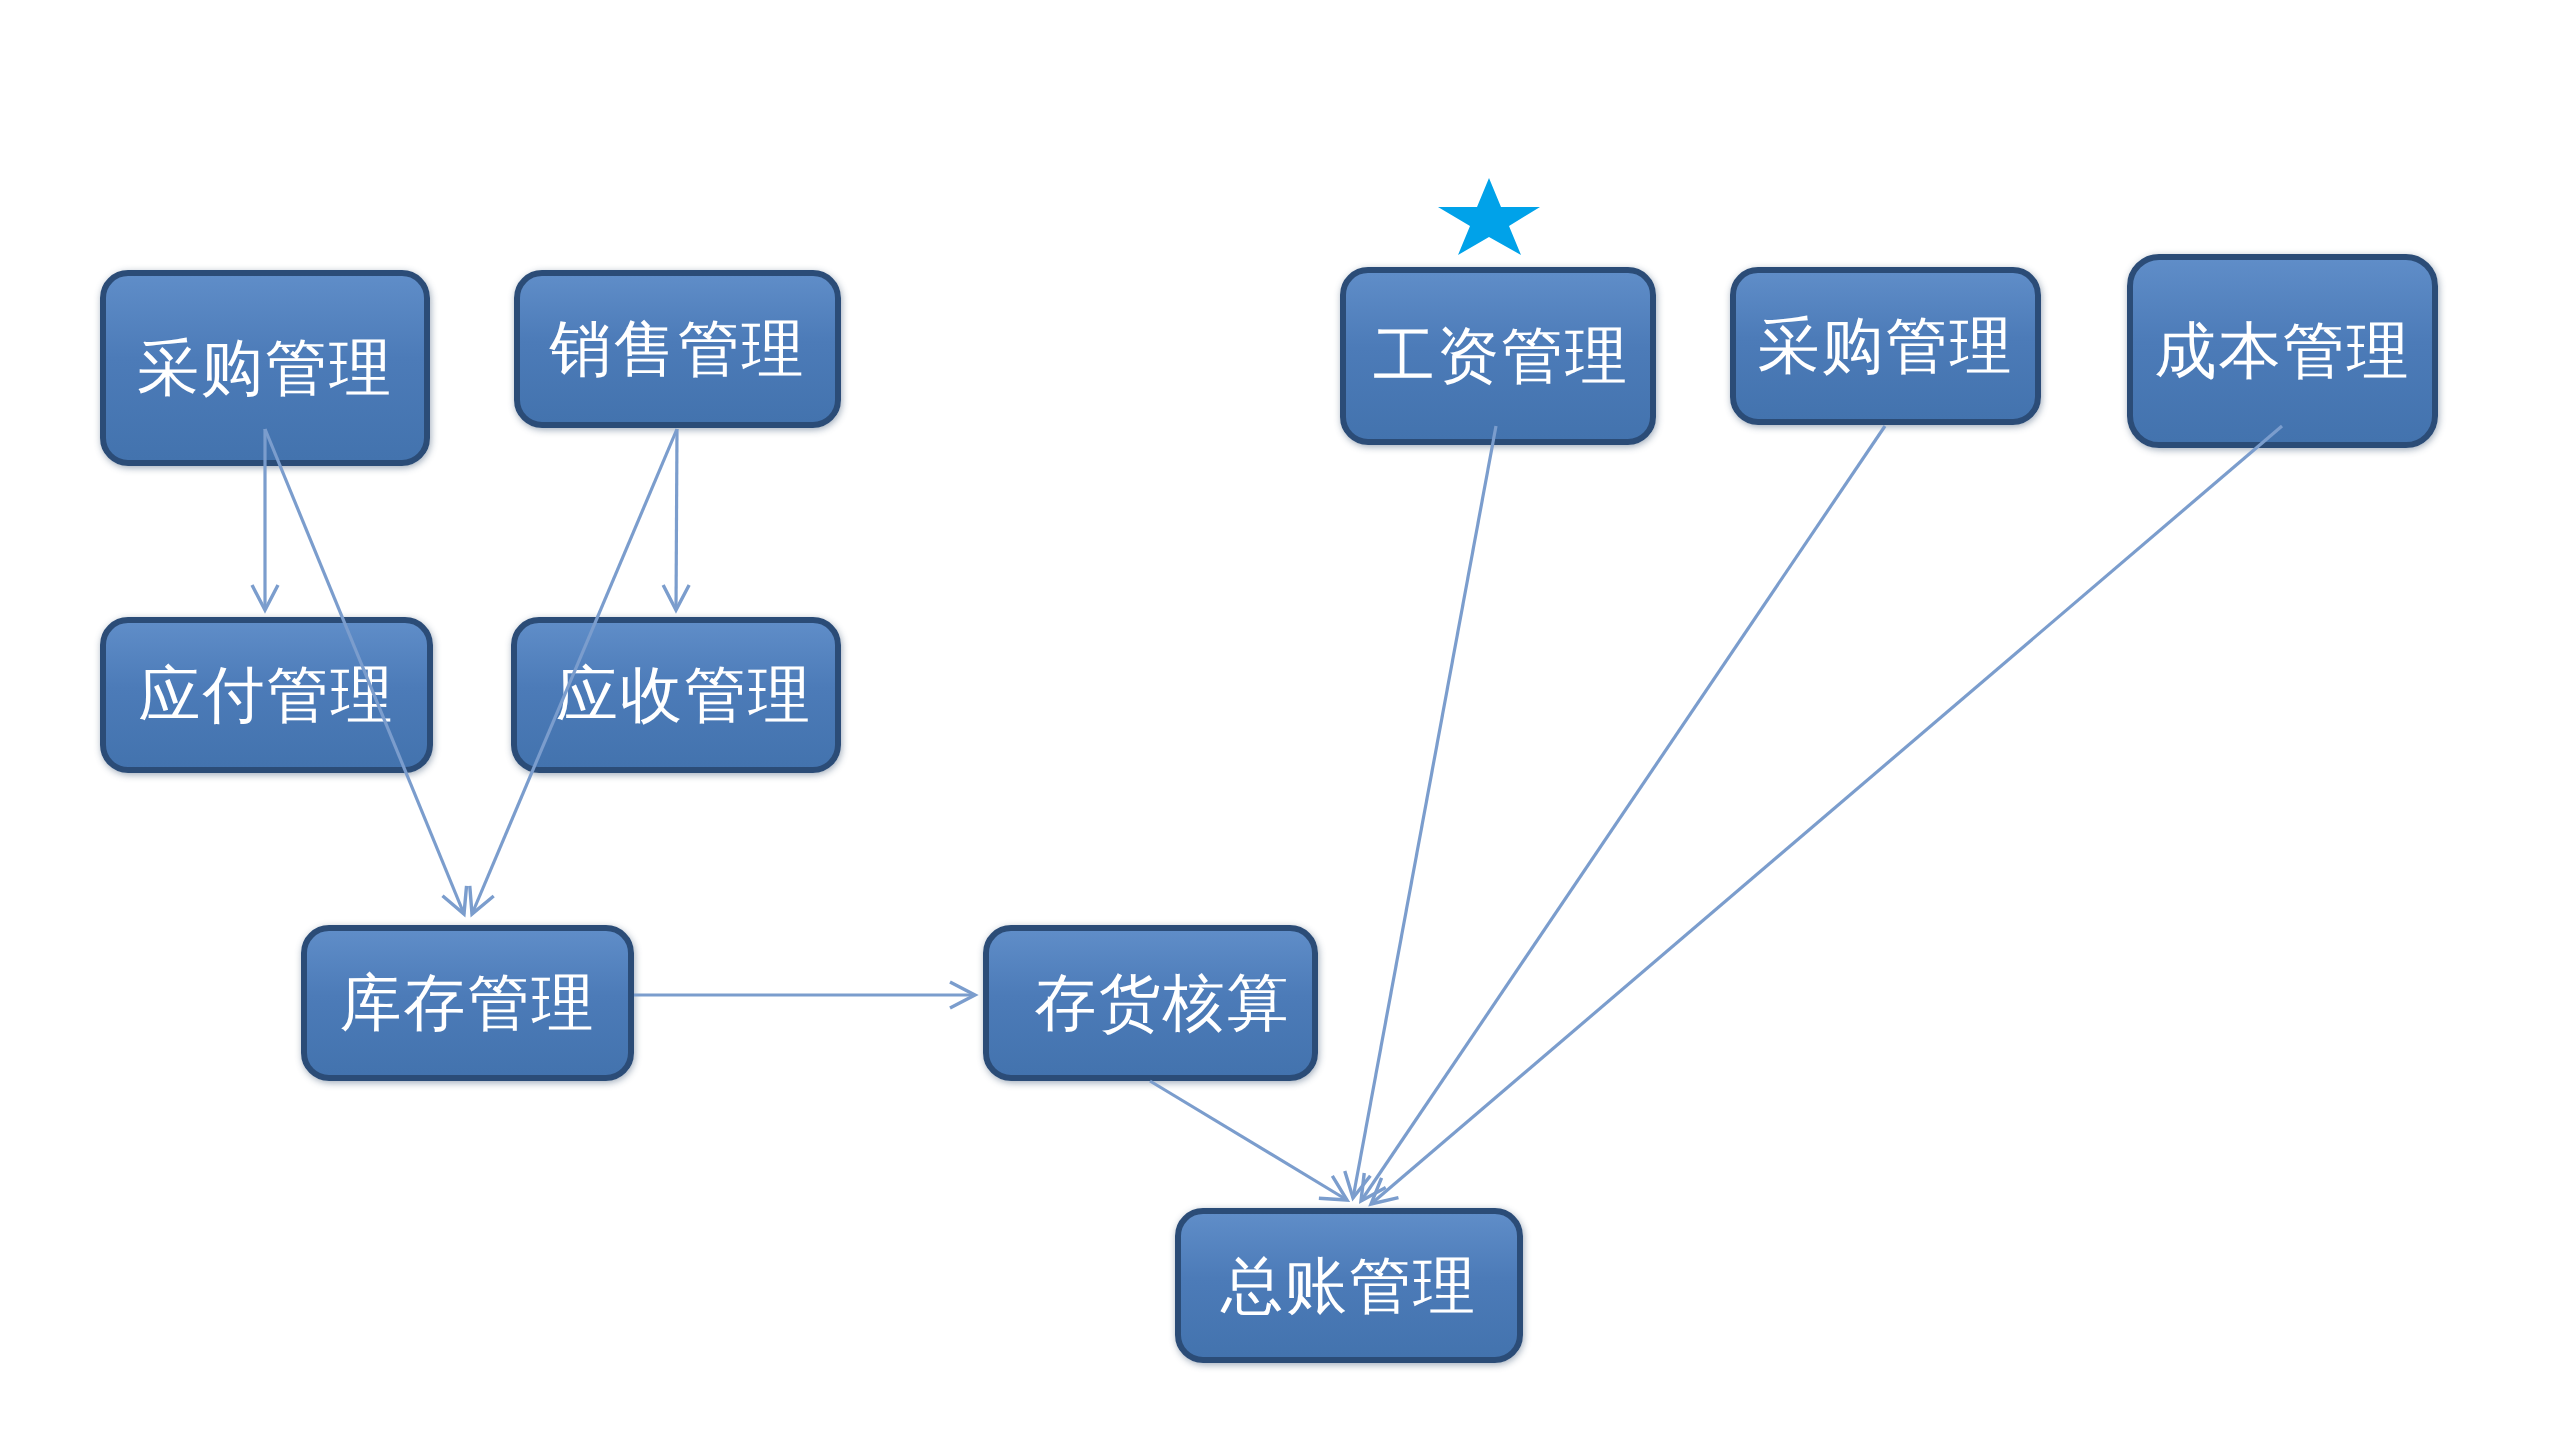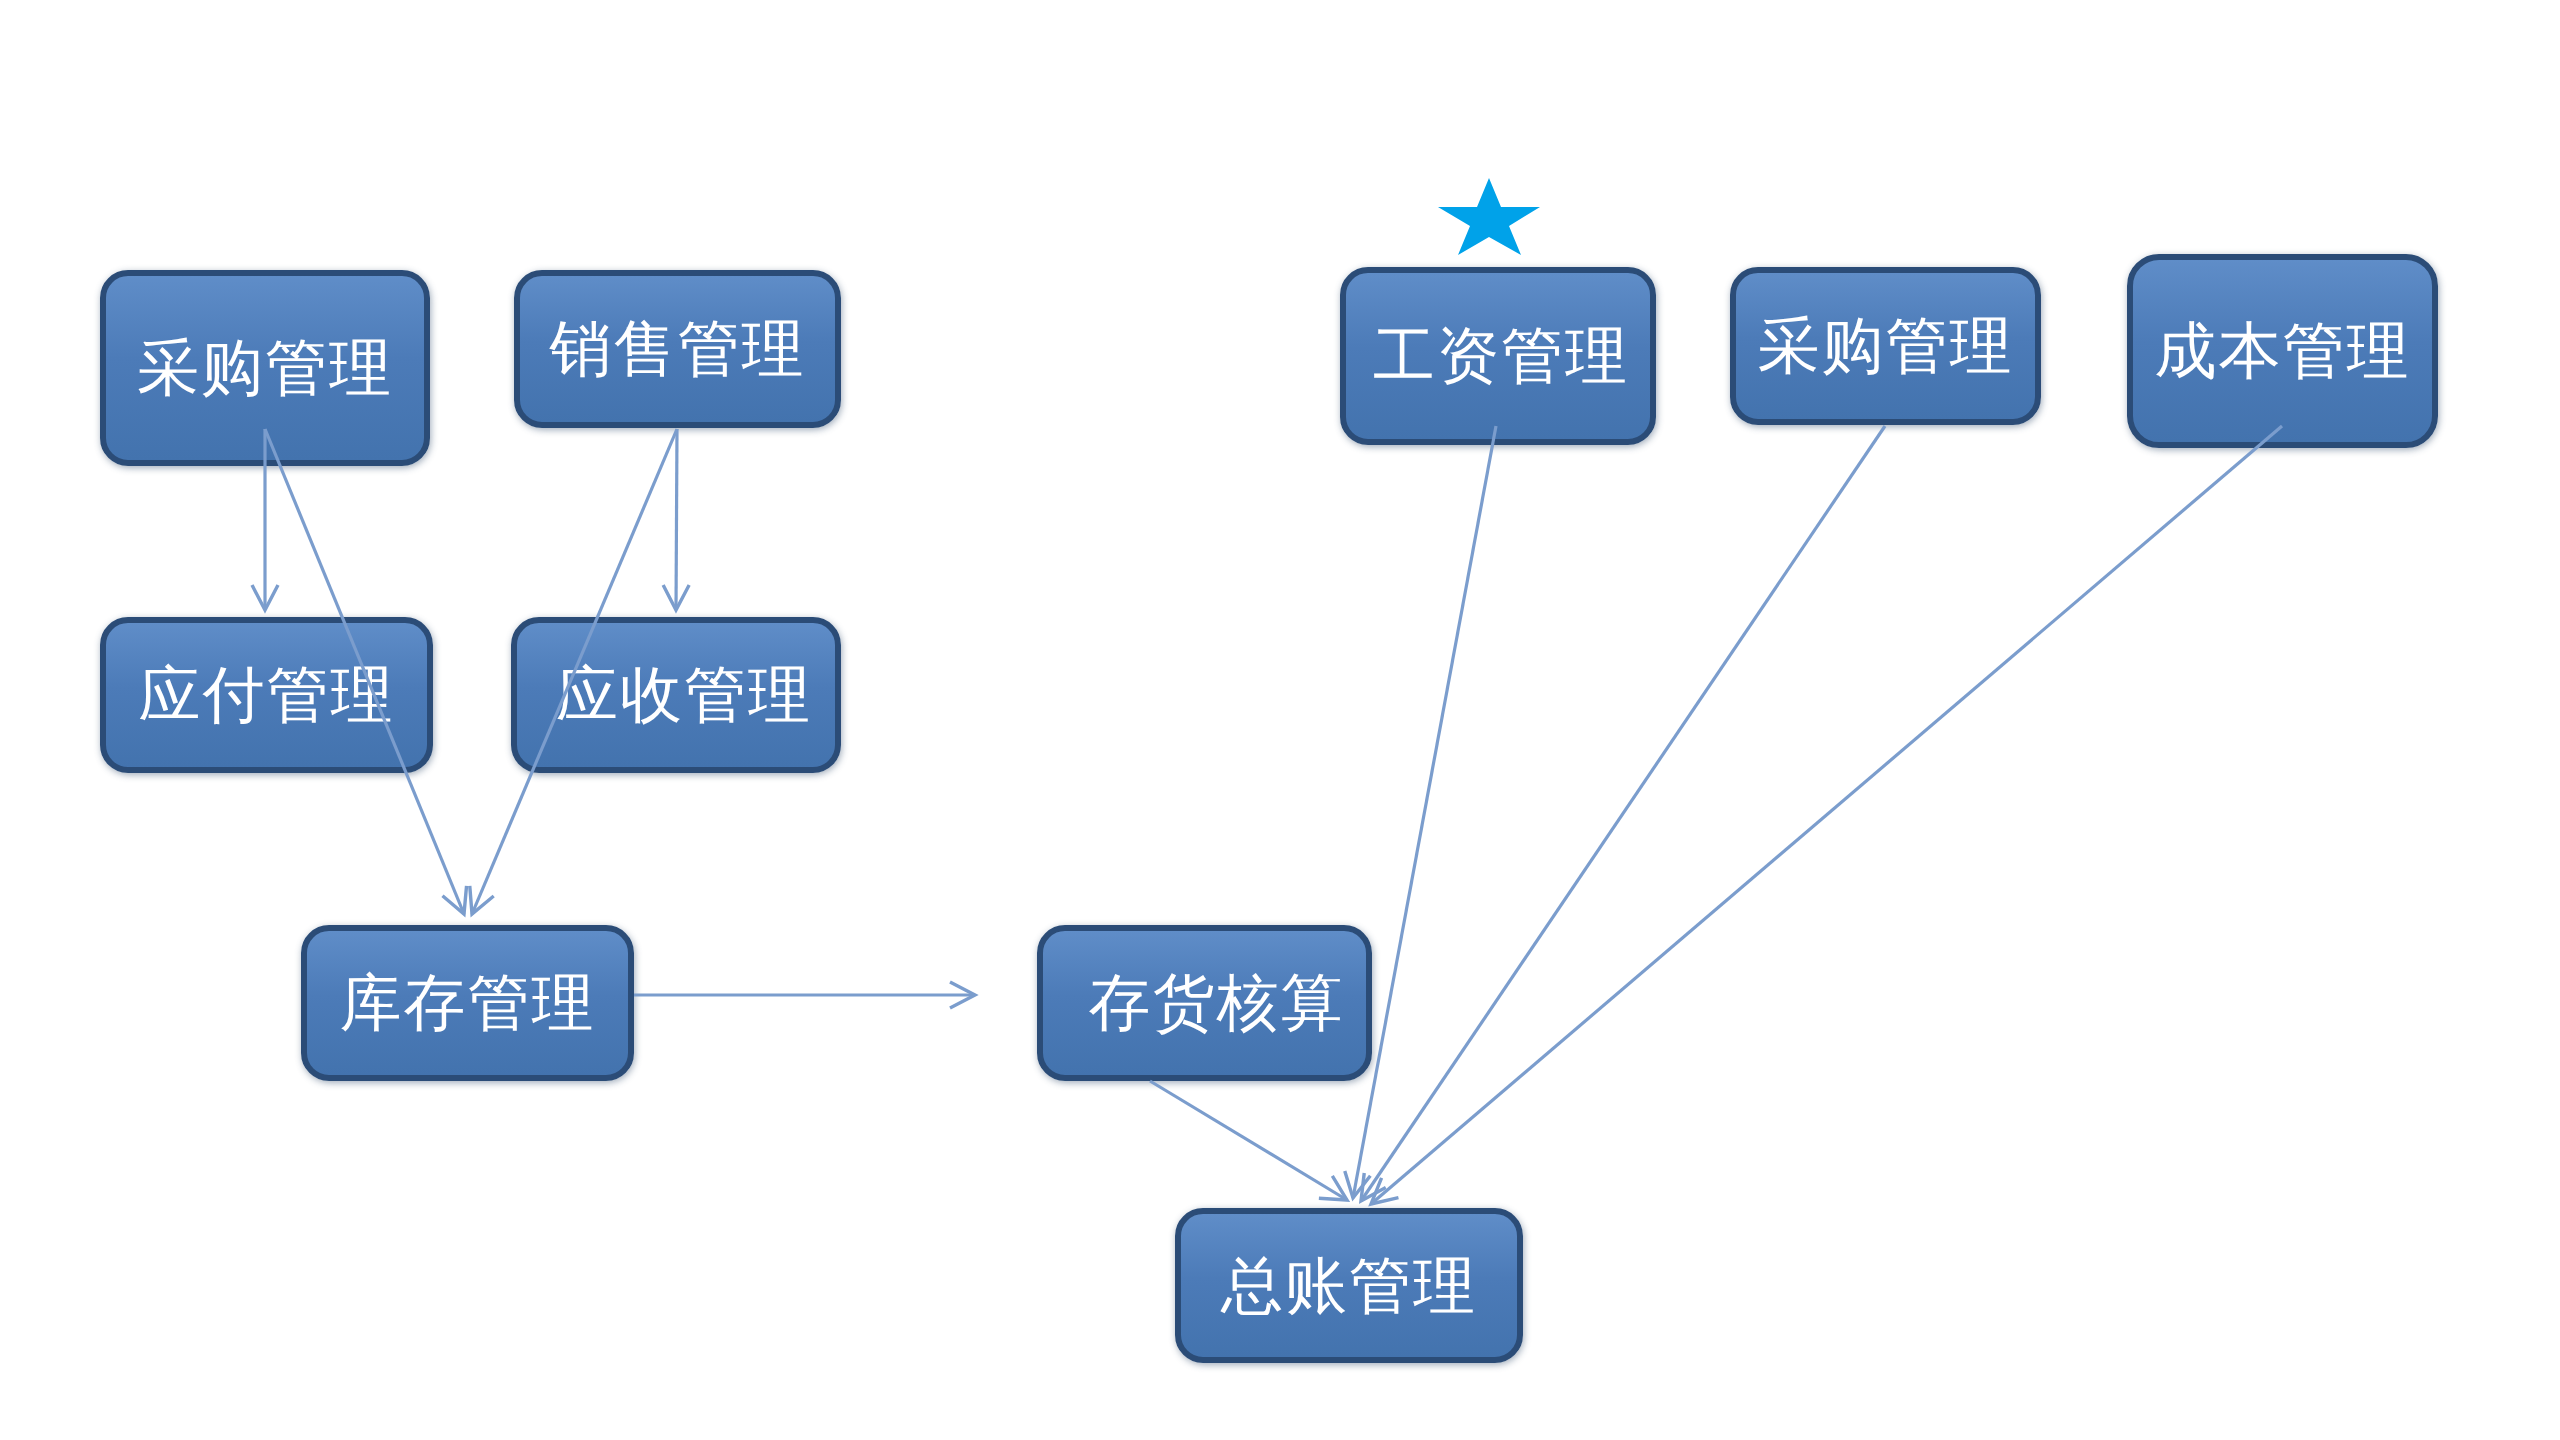--- a/index.html
+++ b/index.html
@@ -83,21 +83,21 @@
   <div class="node" style="left:100px; top:617px; width:333px; height:156px;">
     <span>应付管理</span>
   </div>
   <div class="node" style="left:511px; top:617px; width:330px; height:156px;padding-left:16px;">
     <span>应收管理</span>
   </div>
 
   <div class="node" style="left:301px; top:925px; width:333px; height:156px;">
     <span>库存管理</span>
   </div>
-  <div class="node" style="left:1037px; top:925px; width:335px; height:156px;padding-left:24px;">
+  <div class="node" style="left:983px; top:925px; width:335px; height:156px;padding-left:24px;">
     <span>存货核算</span>
   </div>
 
   <div class="node" style="left:1175px; top:1208px; width:348px; height:155px;">
     <span>总账管理</span>
   </div>
 
 </div>
 
 </body></html>

